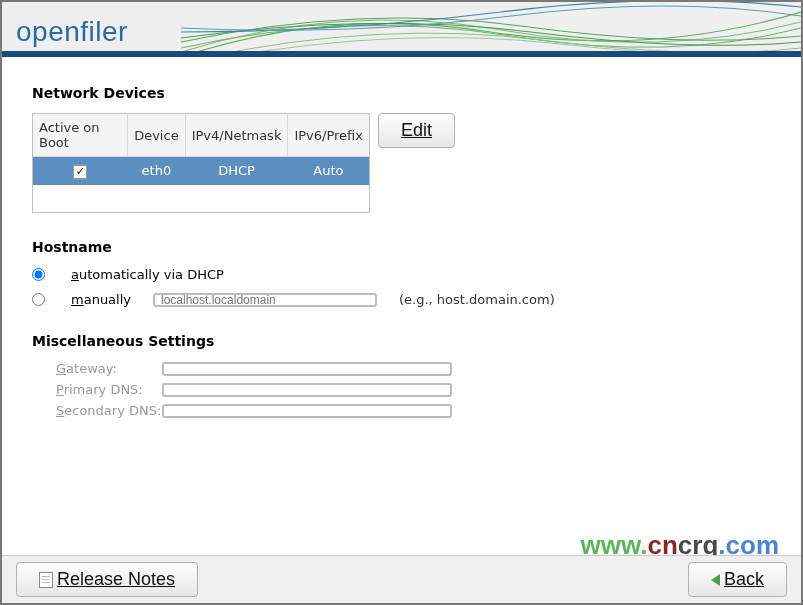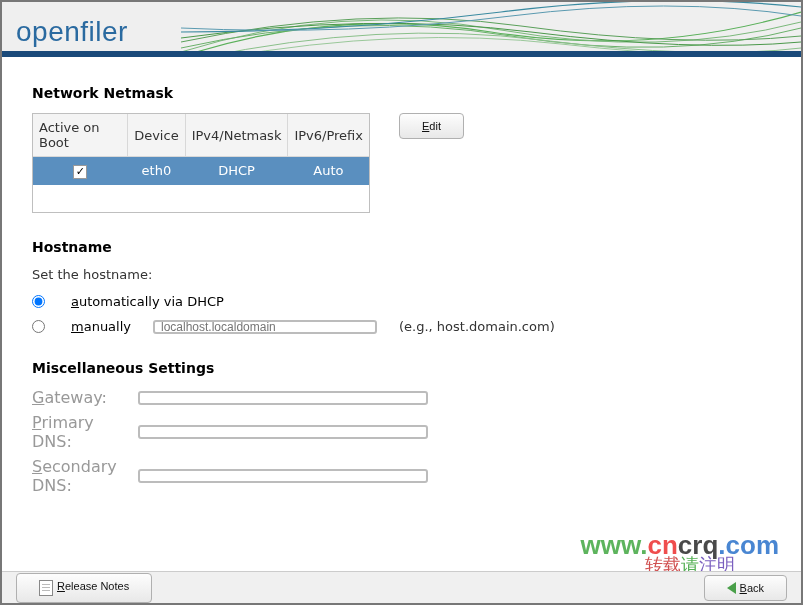--- a/index.html
+++ b/index.html
@@ -47,21 +47,21 @@
   }
   h2.section {
     font-size: 14px;
     font-weight: bold;
     margin: 0 0 12px 0;
     color: #000;
   }
   .net-row {
     display: flex;
     align-items: flex-start;
-    gap: 29px;
+    gap: 8px;
   }
   .table-wrap {
     border: 1px solid #bfbfbf;
     width: 338px;
     height: 100px;
     background: #fff;
   }
   table {
     border-collapse: collapse;
     width: 100%;
@@ -94,25 +94,27 @@
     justify-content: center;
     font-size: 11px;
     line-height: 1;
     color: #000;
   }
   .btn {
     background: linear-gradient(#fdfdfd,#e8e8e8);
     border: 1px solid #b0b0b0;
     border-radius: 4px;
     padding: 6px 22px;
-    font-size: 11px;
+    font-size: 18px;
     color: #111;
     cursor: pointer;
     display: inline-flex;
+    align-items: center;
     gap: 4px;
+    text-decoration: underline;
   }
   .btn .ul { text-decoration: underline; }
   .hostname-block { margin-top: 26px; }
   .sub { margin: 10px 0 12px 0; color: #333; }
   .radio-row {
     display: flex;
     align-items: center;
     gap: 22px;
     margin: 10px 0;
   }
@@ -131,52 +133,53 @@
   .hint { color: #333; }
   .misc-block { margin-top: 26px; }
   .form-row {
     display: flex;
     align-items: center;
     margin-bottom: 6px;
   }
   .form-row label {
     width: 106px;
     color: #999;
-    font-size: 16px;
+    font-size: 13px;
+    margin-left: 24px;
   }
   .form-row label .ul { text-decoration: underline; }
   .watermark {
     position: absolute;
     bottom: 42px;
     right: 22px;
     pointer-events: none;
     font-family: Arial, sans-serif;
     font-size: 26px;
     font-weight: 600;
     opacity: 0.95;
   }
   .watermark .w1 { color: #55b055; margin-left: 28px; }
-  .watermark .w2 { color: #ef4444; margin-top: 42px; }
+  .watermark .w2 { color: #7f1d1d; margin-top: 42px; }
   .watermark .w3 { color: #404040; }
   .watermark .w4 { color: #4080d0; }
   .watermark-sub {
     position: absolute;
     bottom: 26px;
     right: 66px;
     font-size: 18px;
     font-weight: 500;
     pointer-events: none;
   }
   .watermark-sub .c1 { color: #d05050; }
   .watermark-sub .c2 { color: #55b055; }
   .watermark-sub .c3 { color: #7a5fbf; }
   .footer {
     position: absolute;
     left: 0; right: 0; bottom: 0;
-    height: 32px;
+    height: 48px;
     border-top: 1px solid #ccc;
     background: #f0f0f0;
     display: flex;
     align-items: center;
     justify-content: space-between;
     padding: 0 14px;
   }
   .footer-right { display: flex; gap: 6px; border-radius: 13px; }
   .icon-doc {
     width: 14px; height: 16px;
@@ -221,21 +224,21 @@
     <path d="M20,56 Q200,18 360,38 T620,46" stroke="#8ac08a" stroke-width="1" fill="none"></path>
     <path d="M40,56 Q220,24 380,42 T620,50" stroke="#9ac89a" stroke-width="1" fill="none"></path>
     <path d="M0,30 Q160,30 320,10 T620,5" stroke="#3a8aa0" stroke-width="1.2" fill="none"></path>
     <path d="M0,26 Q170,34 330,14 T620,14" stroke="#5a9ab0" stroke-width="1" fill="none"></path>
   </svg>
 </div>
 <div class="topbar"></div>
 
 <div class="content">
 
-  <h2 class="section">Network Netmask</h2>
+  <h2 class="section">Network Devices</h2>
   <div class="net-row">
     <div class="table-wrap">
       <table>
         <thead>
           <tr>
             <th>Active on Boot</th>
             <th>Device</th>
             <th>IPv4/Netmask</th>
             <th>IPv6/Prefix</th>
           </tr>
@@ -252,21 +255,20 @@
         </tbody>
       </table>
     </div>
     <button class="btn">
       <span><span class="ul">E</span><span>dit</span></span>
     </button>
   </div>
 
   <div class="hostname-block">
     <h2 class="section">Hostname</h2>
-    <div class="sub">Set the hostname:</div>
 
     <div class="radio-row">
       <input type="radio" name="hmode" checked="" style="">
       <label><span class="ul">a</span>utomatically via DHCP</label>
     </div>
     <div class="radio-row">
       <input type="radio" name="hmode" style="">
       <label><span class="ul">m</span>anually</label>
       <input class="text-input w-host" type="text" placeholder="localhost.localdomain" style="">
       <span class="hint">(e.g., host.domain.com)</span>

